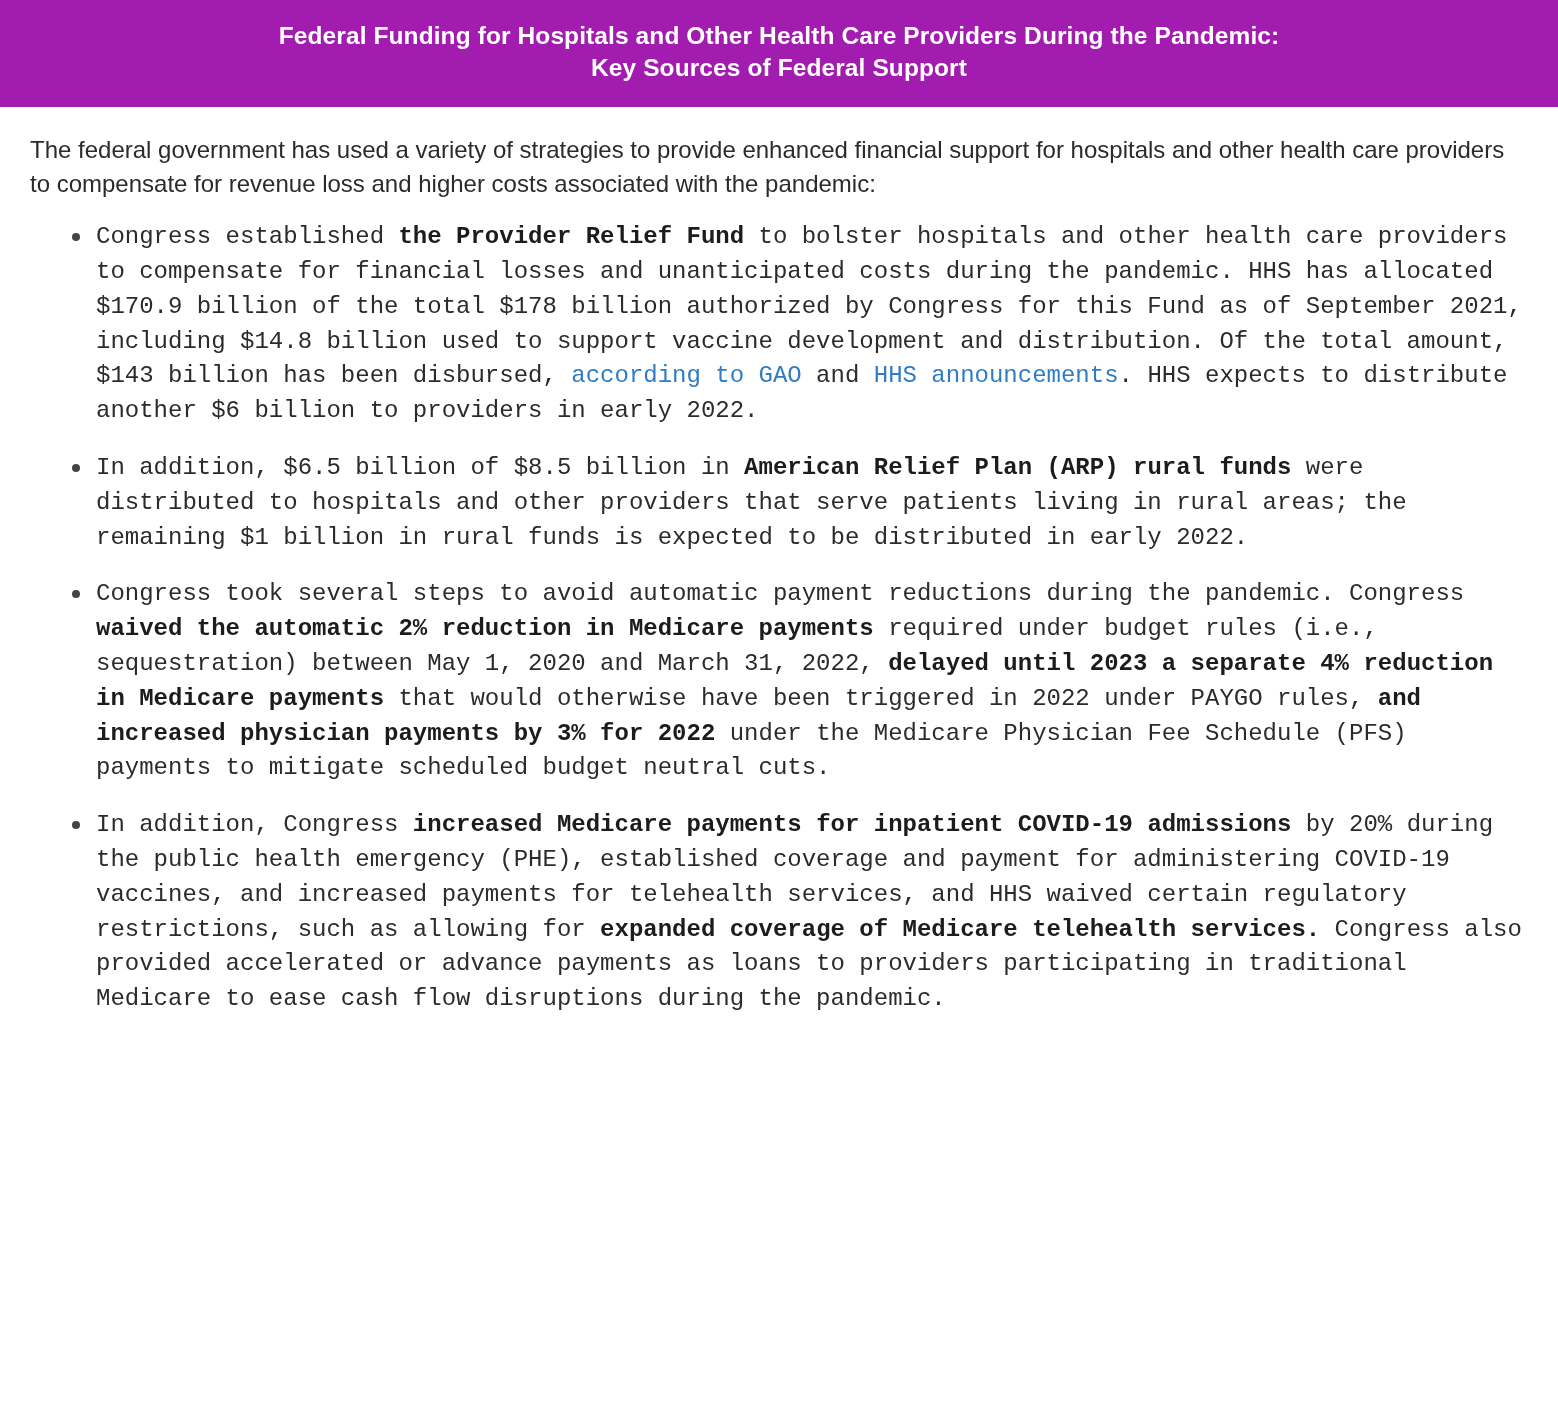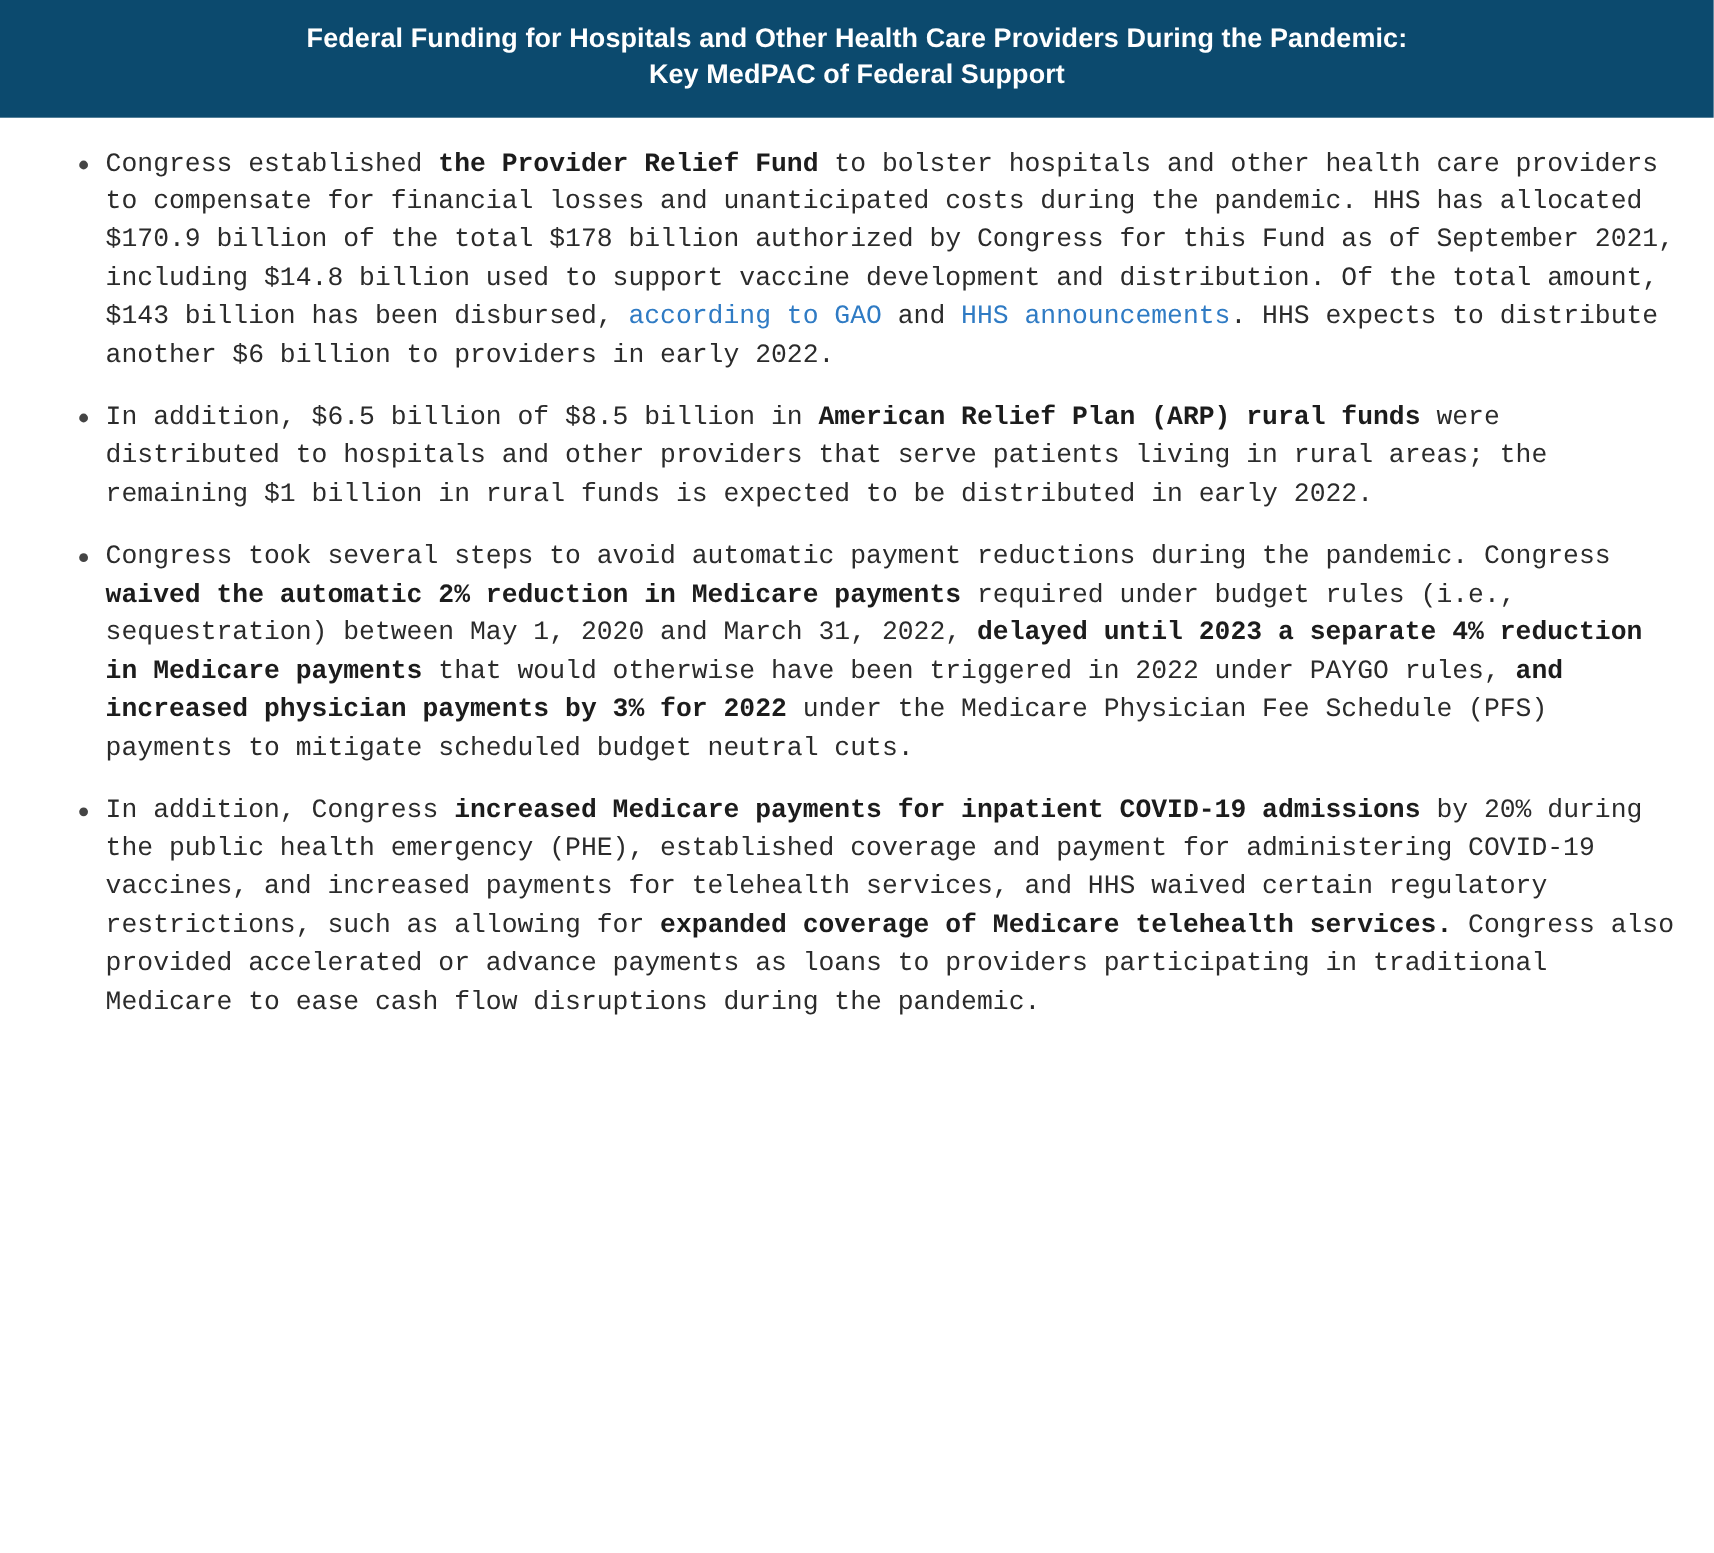--- a/index.html
+++ b/index.html
@@ -12,21 +12,21 @@
     min-height: 1412px;
     font-family: "Liberation Sans", sans-serif;
     color: #222222;
     -webkit-font-smoothing: antialiased;
   }
   .doc {
     width: 1558px;
     box-sizing: border-box;
   }
   .title-bar {
-    background: #0c4a6e;
+    background: #a21caf;
     color: #ffffff;
     text-align: center;
     padding: 20px 60px 22px 60px;
     box-sizing: border-box;
   }
   .title-bar .line {
     font-size: 24.5px;
     font-weight: bold;
     line-height: 1.32;
     letter-spacing: 0.1px;
@@ -78,24 +78,25 @@
     text-decoration: none;
   }
 </style>
 </head>
 <body>
 
 <div class="doc">
 
   <div class="title-bar">
     <div class="line">Federal Funding for Hospitals and Other Health Care Providers During the Pandemic:</div>
-    <div class="line">Key MedPAC of Federal Support</div>
+    <div class="line">Key Sources of Federal Support</div>
   </div>
 
   <div class="body-area">
+    <p class="intro">The federal government has used a variety of strategies to provide enhanced financial support for hospitals and other health care providers to compensate for revenue loss and higher costs associated with the pandemic:</p>
     <ul class="bullets" id="bullet-list">
         <li id="bullet-provider-relief-fund"><span>Congress established </span><strong>the Provider Relief Fund</strong><span> to bolster hospitals and other health care providers to compensate for financial losses and unanticipated costs during the pandemic. HHS has allocated $170.9 billion of the total $178 billion authorized by Congress for this Fund as of September 2021, including $14.8 billion used to support vaccine development and distribution. Of the total amount, $143 billion has been disbursed, </span><a class="link" href="#">according to GAO</a><span> and </span><a class="link" href="#">HHS announcements</a><span>. HHS expects to distribute another $6 billion to providers in early 2022.</span></li>
         <li id="bullet-arp-rural-funds"><span>In addition, $6.5 billion of $8.5 billion in </span><strong>American Relief Plan (ARP) rural funds</strong><span> were distributed to hospitals and other providers that serve patients living in rural areas; the remaining $1 billion in rural funds is expected to be distributed in early 2022.</span></li>
         <li id="bullet-payment-reductions"><span>Congress took several steps to avoid automatic payment reductions during the pandemic. Congress </span><strong>waived the automatic 2% reduction in Medicare payments</strong><span> required under budget rules (i.e., sequestration) between May 1, 2020 and March 31, 2022, </span><strong>delayed until 2023 a separate 4% reduction in Medicare payments</strong><span> that would otherwise have been triggered in 2022 under PAYGO rules, </span><strong>and increased physician payments by 3% for 2022</strong><span> under the Medicare Physician Fee Schedule (PFS) payments to mitigate scheduled budget neutral cuts.</span></li>
         <li id="bullet-covid-admissions-telehealth"><span>In addition, Congress </span><strong>increased Medicare payments for inpatient COVID-19 admissions</strong><span> by 20% during the public health emergency (PHE), established coverage and payment for administering COVID-19 vaccines, and increased payments for telehealth services, and HHS waived certain regulatory restrictions, such as allowing for </span><strong>expanded coverage of Medicare telehealth services.</strong><span> Congress also provided accelerated or advance payments as loans to providers participating in traditional Medicare to ease cash flow disruptions during the pandemic.</span></li>
       </ul>
   </div>
 
 </div>
 

